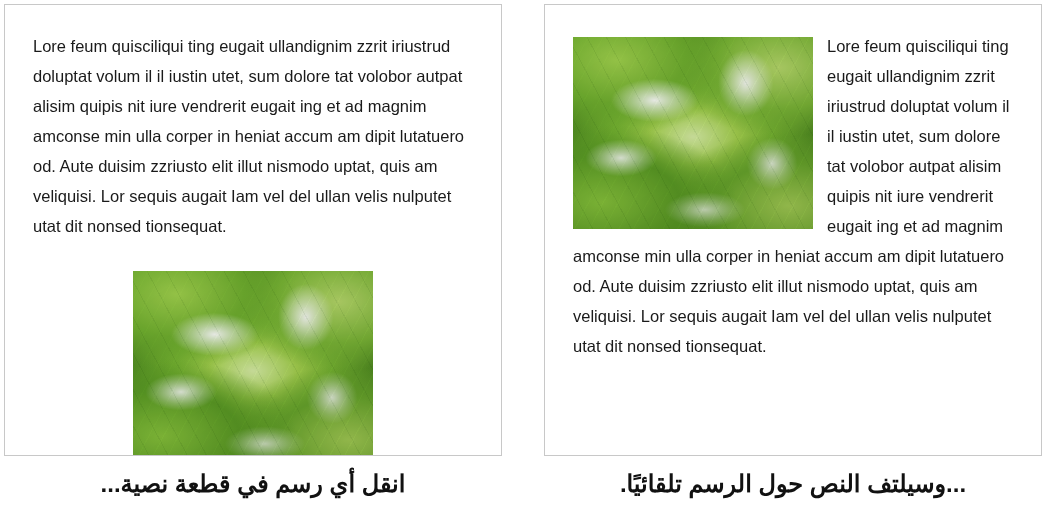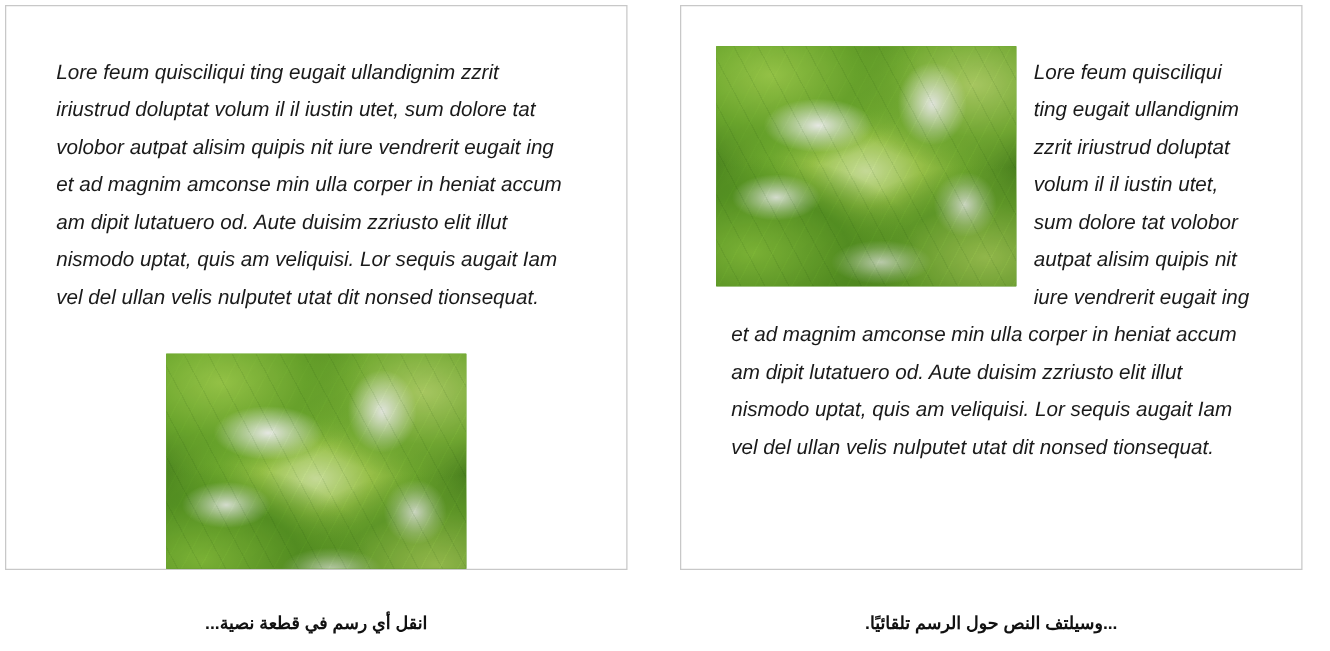--- a/index.html
+++ b/index.html
@@ -32,22 +32,21 @@
   .panel-right { left: 544px; }
 
   .doc-body {
     padding: 26px 28px 0 28px;
     font-size: 16.5px;
     line-height: 30px;
     color: #1a1a1a;
     box-sizing: border-box;
   }
   .doc-body p {
-    margin: 12px;
-    font-style: italic;
+    margin: 0;
   }
 
   
   .leaf-photo {
     position: relative;
     overflow: hidden;
     background:
       radial-gradient(ellipse 70% 55% at 18% 12%, #9ccd4a 0%, #6fae2e 40%, rgba(111,174,46,0) 72%),
       radial-gradient(ellipse 60% 48% at 86% 16%, #b7da6a 0%, #7cb836 45%, rgba(124,184,54,0) 75%),
       radial-gradient(ellipse 72% 52% at 12% 86%, #86c23a 0%, #5b9c24 45%, rgba(91,156,36,0) 78%),
@@ -94,24 +93,23 @@
     height: 192px;
     margin: 6px 14px 6px 0;
   }
 
   .caption {
     position: absolute;
     top: 470px;
     width: 498px;
     text-align: center;
     direction: rtl;
-    font-size: 14px;
+    font-size: 24px;
     font-weight: bold;
     color: #111111;
-    margin-top: 20px;
   }
   .caption-left { left: 4px; }
   .caption-right { left: 544px; text-align: center; }
 </style>
 </head>
 <body>
 
 <div class="stage">
 
   <div class="panel panel-left">

